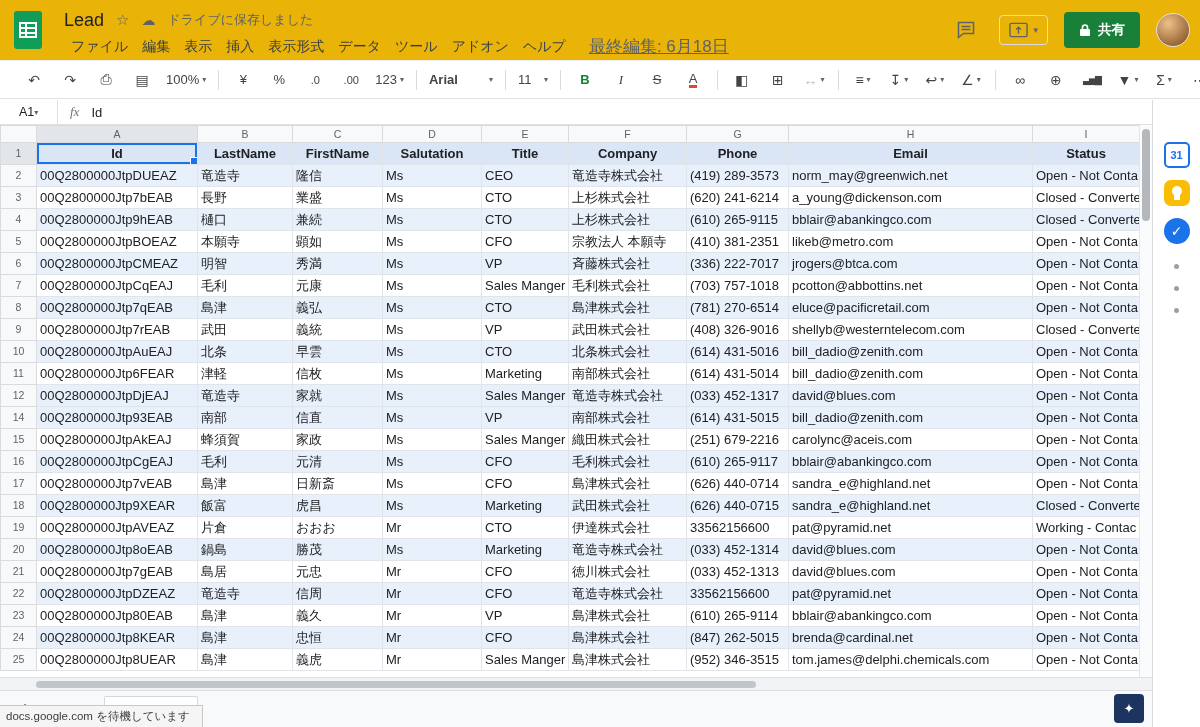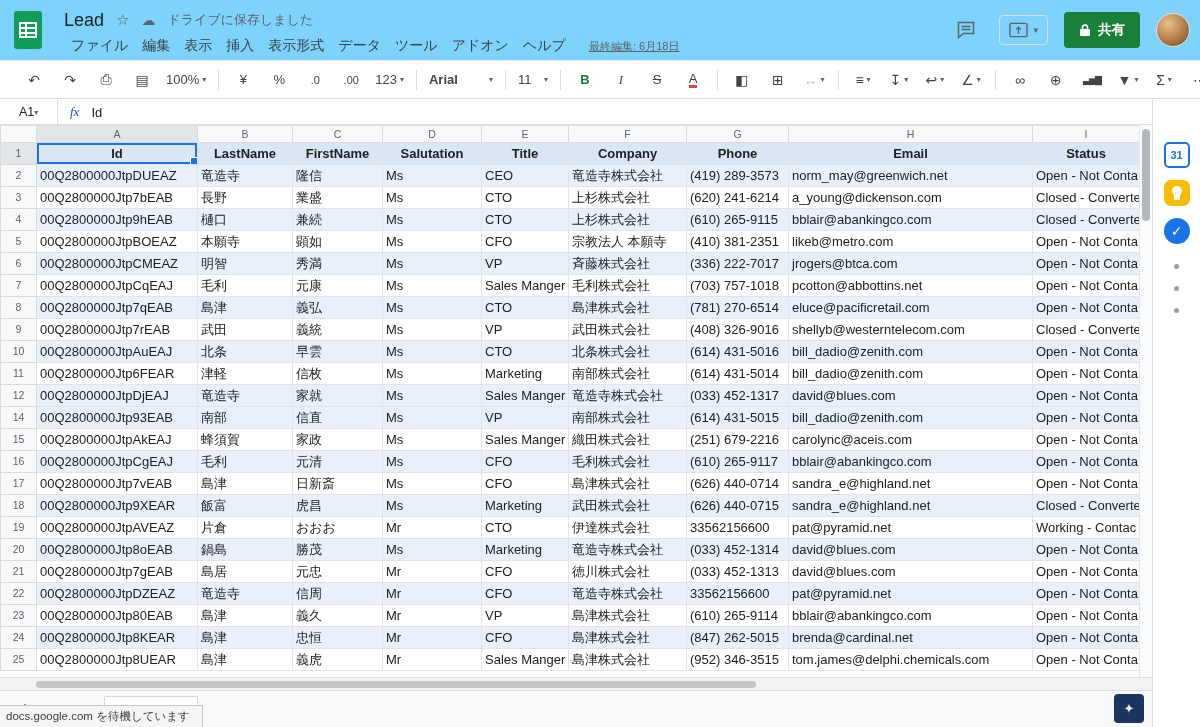--- a/index.html
+++ b/index.html
@@ -1,30 +1,30 @@
 <!DOCTYPE html>
 <html><head>
 <meta charset="utf-8">
 <style>
   html,body{margin:0;padding:0;}
   body{width:1200px;height:727px;overflow:hidden;position:relative;background:#fff;
        font-family:"Liberation Sans","DejaVu Sans",sans-serif;color:#202124;}
 
   
-  .topbar{position:absolute;top:0;left:0;right:0;height:60px;background:#7dd3fc;}
+  .topbar{position:absolute;top:0;left:0;right:0;height:60px;background:#eab308;}
   .logo{position:absolute;left:14px;top:11px;}
   .title-block{position:absolute;left:64px;top:8px;}
   .title-row{display:flex;align-items:center;gap:12px;height:24px;}
   .doc-title{font-size:18px;color:#202124;}
   .star{color:#5f6368;font-size:15px;}
   .cloud{color:#5f6368;font-size:14px;}
   .saved-text{color:#5f6368;font-size:13px;}
   .menus{display:flex;align-items:center;margin-top:3px;font-size:14px;color:#3c4043;text-align:center;}
   .menu-item{padding:2px 7px;border-radius:3px;cursor:pointer;}
-  .last-edit{margin-left:16px;color:#5f6368;text-decoration:underline;font-size:11px;cursor:pointer;}
+  .last-edit{margin-left:16px;color:#5f6368;text-decoration:underline;font-size:17px;cursor:pointer;}
   .topbar-right{position:absolute;right:10px;top:12px;display:flex;align-items:center;gap:16px;}
   .icon-btn{display:flex;align-items:center;justify-content:center;width:34px;height:34px;border-radius:50%;}
   .present-btn{display:flex;align-items:center;gap:5px;border:1px solid #dadce0;border-radius:4px;padding:6px 9px;}
   .present-btn .caret{font-size:9px;color:#5f6368;}
   .share-btn{display:flex;align-items:center;gap:7px;background:#188038;color:#fff;border-radius:4px;
              padding:9px 15px;font-size:13.5px;font-weight:bold;cursor:pointer;}
   .avatar{width:32px;height:32px;border-radius:50%;
           background:radial-gradient(circle at 35% 30%,#eec08a,#a3703f 65%,#6d4a2e);border:1px solid #e0e0e0;}
 
   
@@ -45,21 +45,21 @@
   .tb-btn.tcolor .glyph{border-bottom:3px solid #ea4335;line-height:13px;}
   .tb-btn.disabled{color:#b8bcc1;}
   .tb-btn.chart .glyph{font-size:9px;letter-spacing:-1px;color:#444;}
 
   
   .formula-bar{position:absolute;top:100px;left:0;right:48px;height:24px;background:#fff;
                border-bottom:1px solid #e0e0e0;display:flex;align-items:center;}
   .name-box{width:58px;height:100%;display:flex;align-items:center;justify-content:space-between;
             padding:0 19px;box-sizing:border-box;border-right:1px solid #e0e0e0;font-size:12.5px;}
   .name-box .caret{font-size:8px;color:#5f6368;}
-  .fx{font-style:italic;color:#1d4ed8;font-family:"Liberation Serif",serif;font-size:13px;margin:0 12px 0 12px;}
+  .fx{font-style:italic;color:#737373;font-family:"Liberation Serif",serif;font-size:13px;margin:0 12px 0 12px;}
   .formula-content{font-size:13px;color:#202124;}
 
   
   .grid{position:absolute;top:125px;left:0;width:1139px;height:552px;overflow:hidden;background:#fff;}
   table{border-collapse:collapse;table-layout:fixed;width:1139px;}
   th,td{border:1px solid #e1e4e8;overflow:hidden;white-space:nowrap;padding:0 3px;
         height:21.4px;line-height:21px;font-size:13px;box-sizing:border-box;}
   thead th{height:17px;line-height:16px;background:#f8f9fa;color:#5f6368;font-size:10.5px;
            font-weight:normal;border-color:#d9dbdd;text-align:center;}
   .rowhead{background:#f8f9fa;color:#5f6368;font-size:10.5px;text-align:center;

